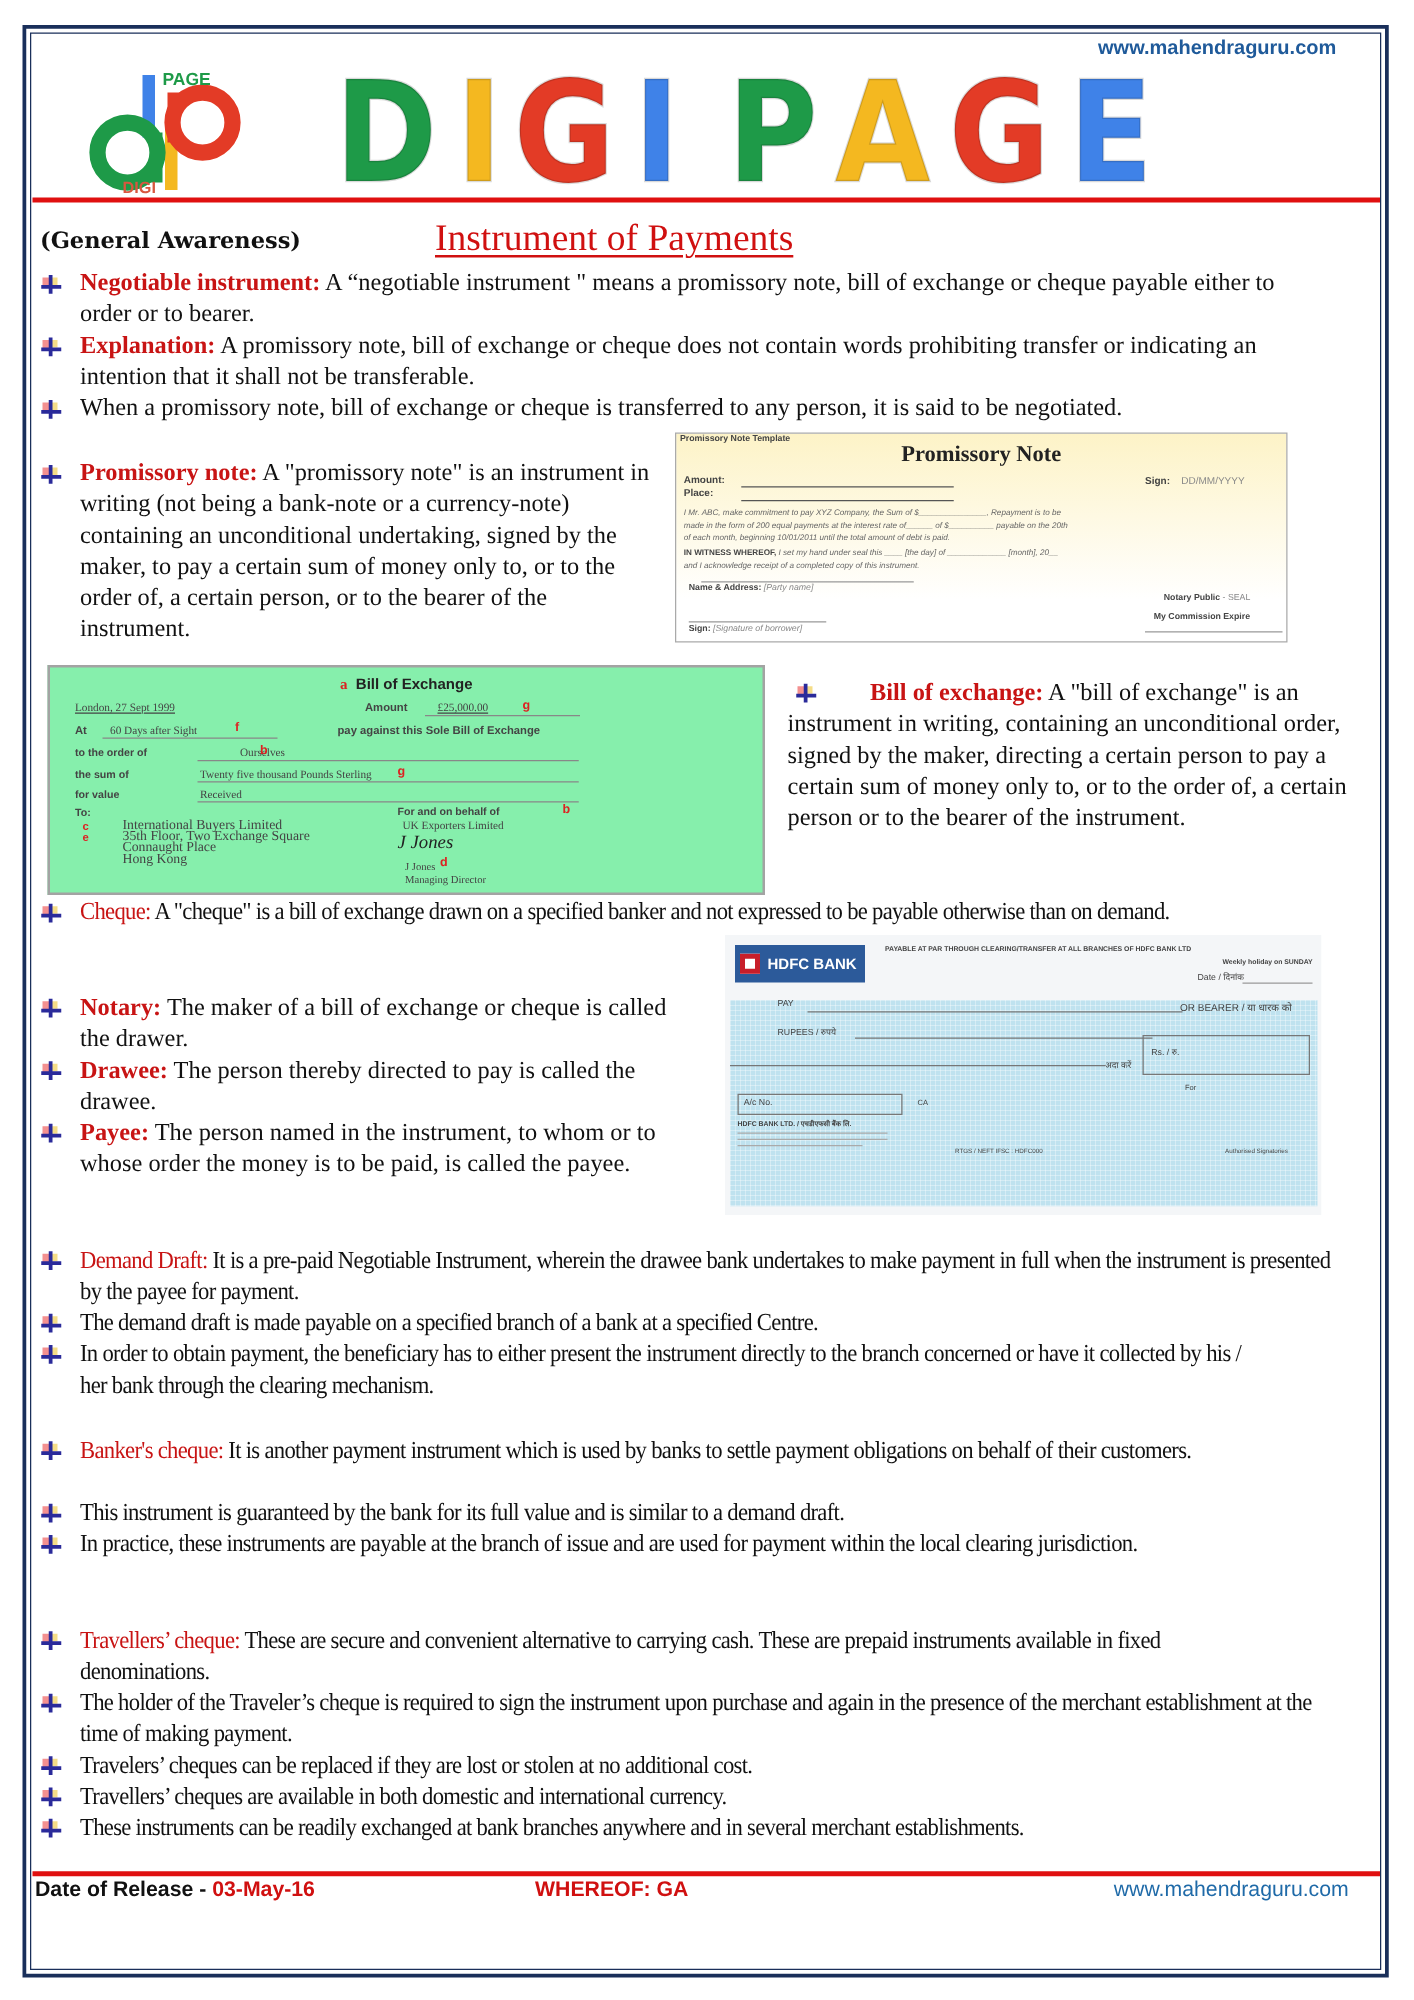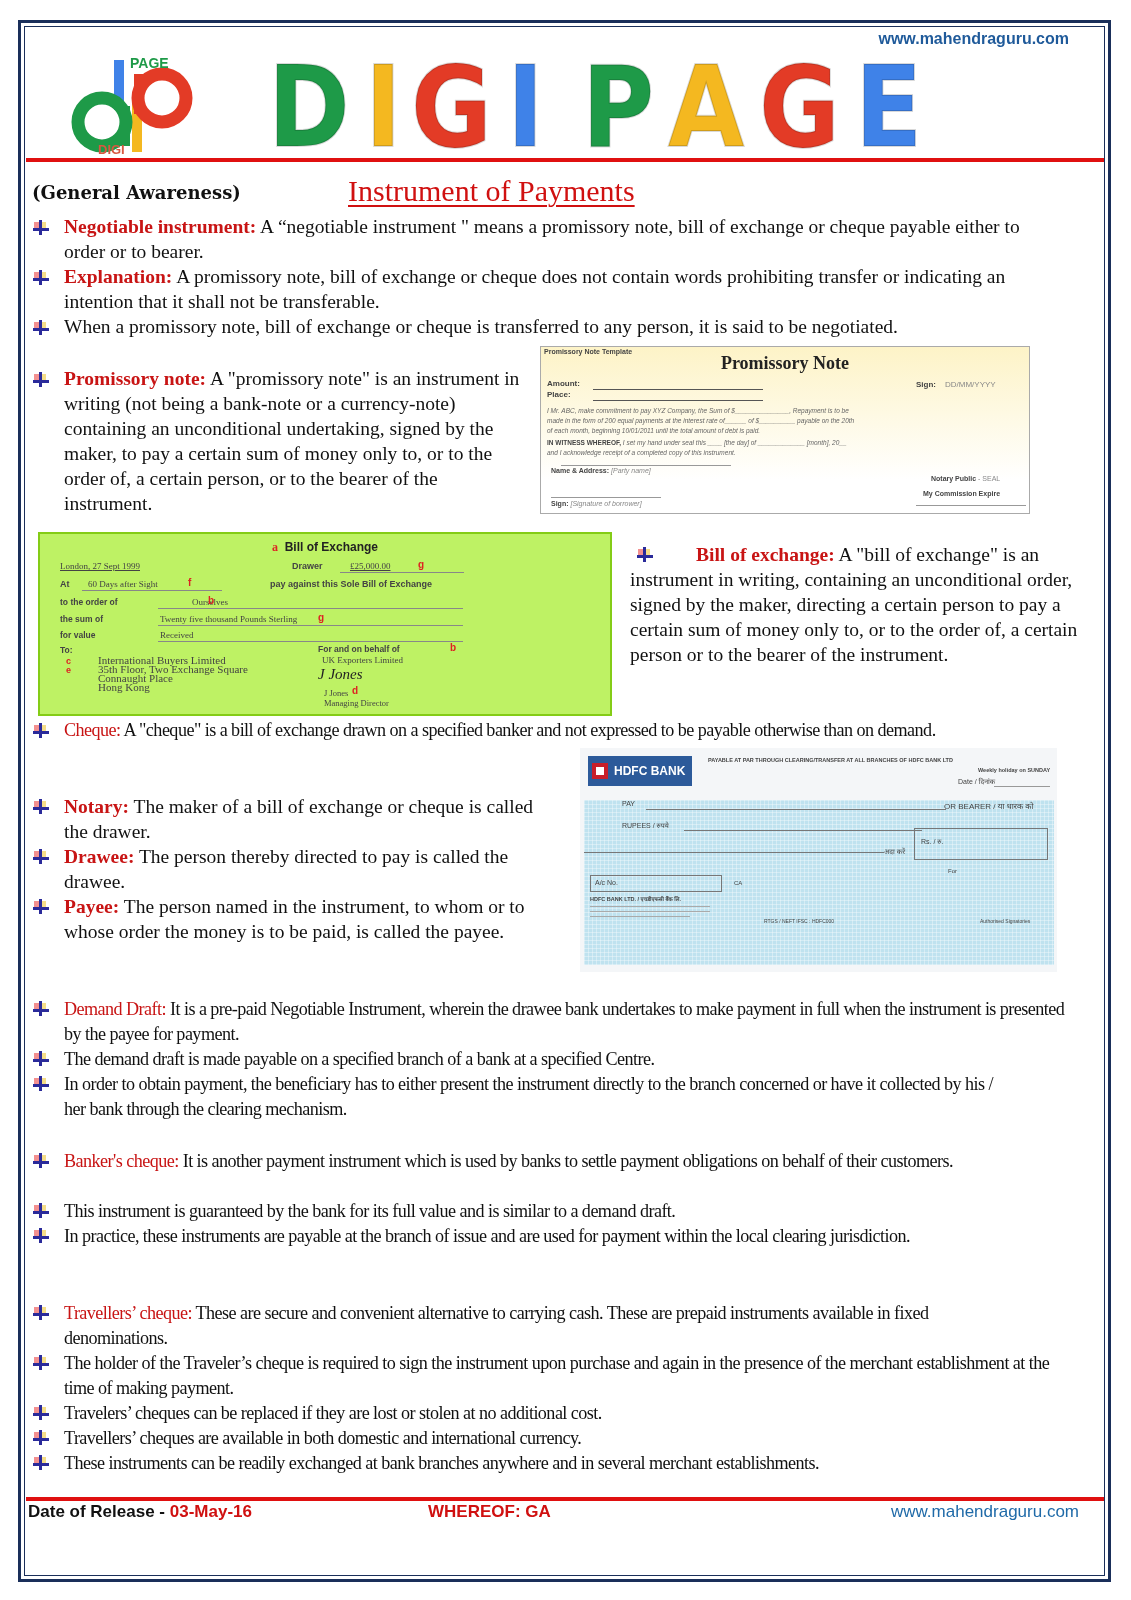--- a/index.html
+++ b/index.html
@@ -23,21 +23,21 @@
   .bullet .v { position: absolute; left: 7px; top: 1px; width: 3px; height: 15px; background: #2a2a9a; }
   .bullet .h { position: absolute; left: 1px; top: 9px; width: 16px; height: 3px; background: #2a2a9a; }
   .bullet .r { position: absolute; left: 2px; top: 3px; width: 7px; height: 7px; background: #f39090; }
   .bullet .y { position: absolute; left: 8px; top: 3px; width: 6px; height: 6px; background: #f3d56a; opacity: .8; }
   .term { color: #c81414; font-weight: bold; }
   .narrow { font-family: "Liberation Serif", serif; letter-spacing: -0.6px; transform: scaleX(0.93); transform-origin: left; }
 
   
   .img-box { position: absolute; box-sizing: border-box; overflow: hidden; font-family: "Liberation Sans", sans-serif; }
   .promissory { left: 540px; top: 346px; width: 490px; height: 168px; border: 1px solid #aaa; background: linear-gradient(to bottom, #fdf3c7, #ffffff 80%); }
-  .bill { left: 38px; top: 532px; width: 574px; height: 184px; border: 2px solid #84cc16; background: #bef264; }
+  .bill { left: 38px; top: 532px; width: 574px; height: 184px; border: 2px solid #a3a3a3; background: #86efac; }
   .cheque { left: 580px; top: 748px; width: 477px; height: 224px; background: #f4f6f8; }
   .cheque .blue { position: absolute; left: 4px; top: 52px; width: 470px; height: 165px; background: repeating-linear-gradient(0deg, rgba(255,255,255,.35) 0 1px, transparent 1px 4px), repeating-linear-gradient(90deg, rgba(255,255,255,.35) 0 1px, transparent 1px 4px), #bfe2ef; }
 
   .tiny { position: absolute; font-size: 8px; color: #444; white-space: nowrap; }
   .line { position: absolute; height: 1px; background: #555; }
 
   
   .footer-rule { position: absolute; left: 26px; top: 1497px; width: 1078px; height: 4px; background: #e01010; }
   .footer { position: absolute; top: 1502px; font-family: "Liberation Sans", sans-serif; font-weight: bold; font-size: 17px; }
 </style>
@@ -128,21 +128,21 @@
   <div class="tiny" style="left:390px;top:128px;font-size:7px;"><b>Notary Public</b><span style="color:#888"> - SEAL</span></div>
   <div class="tiny" style="left:382px;top:143px;font-size:7px;font-weight:bold;">My Commission Expire</div>
   <div class="line" style="left:375px;top:158px;width:110px;background:#999;"></div>
   <div class="line" style="left:10px;top:150px;width:110px;background:#999;"></div>
   <div class="tiny" style="left:10px;top:153px;font-size:7px;"><b>Sign:</b><i style="color:#888"> [Signature of borrower]</i></div>
 </div>
 
 <div class="img-box bill">
   <div style="position:absolute;left:0;width:100%;top:6px;text-align:center;font-size:12px;font-weight:bold;color:#222;"><span style="color:#d22;font-family:'Liberation Serif',serif;">a</span>&nbsp; <span>Bill of Exchange</span></div>
   <div class="tiny" style="left:20px;top:27px;font-family:'Liberation Serif',serif;font-size:9px;text-decoration:underline;">London, 27 Sept 1999</div>
-  <div class="tiny" style="left:252px;top:27px;font-size:9px;font-weight:bold;">Drawer</div>
+  <div class="tiny" style="left:252px;top:27px;font-size:9px;font-weight:bold;">Amount</div>
   <div class="tiny" style="left:310px;top:27px;font-family:'Liberation Serif',serif;font-size:9px;text-decoration:underline;">£25,000.00</div>
   <div class="tiny" style="left:378px;top:25px;color:#d22;font-weight:bold;font-size:10px;">g</div>
   <div class="line" style="left:300px;top:38px;width:124px;background:#888;"></div>
   <div class="tiny" style="left:20px;top:45px;font-size:9px;font-weight:bold;">At</div>
   <div class="tiny" style="left:48px;top:45px;font-family:'Liberation Serif',serif;font-size:9px;">60 Days after Sight</div>
   <div class="tiny" style="left:148px;top:43px;color:#d22;font-weight:bold;font-size:10px;">f</div>
   <div class="line" style="left:42px;top:56px;width:140px;background:#888;"></div>
   <div class="tiny" style="left:230px;top:45px;font-size:9px;font-weight:bold;">pay against this Sole Bill of Exchange</div>
   <div class="tiny" style="left:20px;top:63px;font-size:8.5px;font-weight:bold;">to the order of</div>
   <div class="tiny" style="left:120px;top:63px;font-family:'Liberation Serif',serif;font-size:9px;margin-left:32px;">Ourselves</div>

